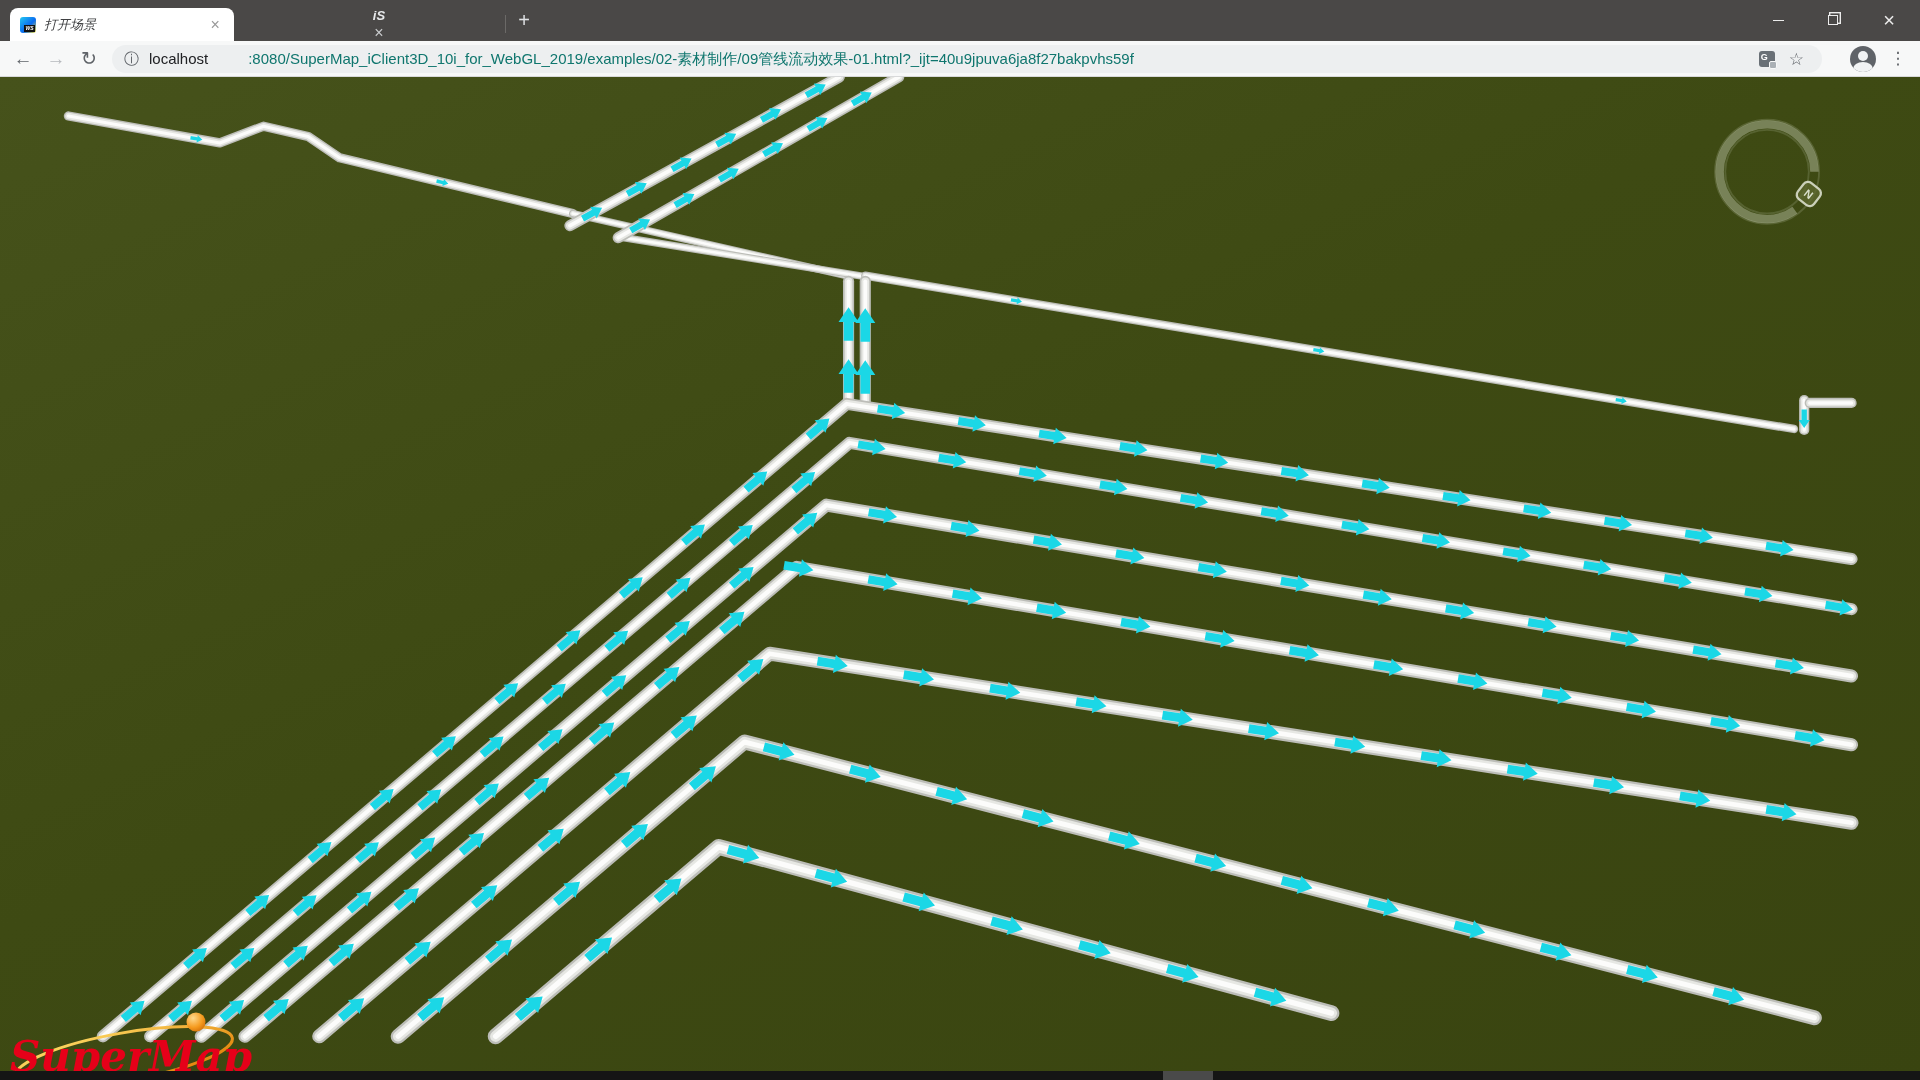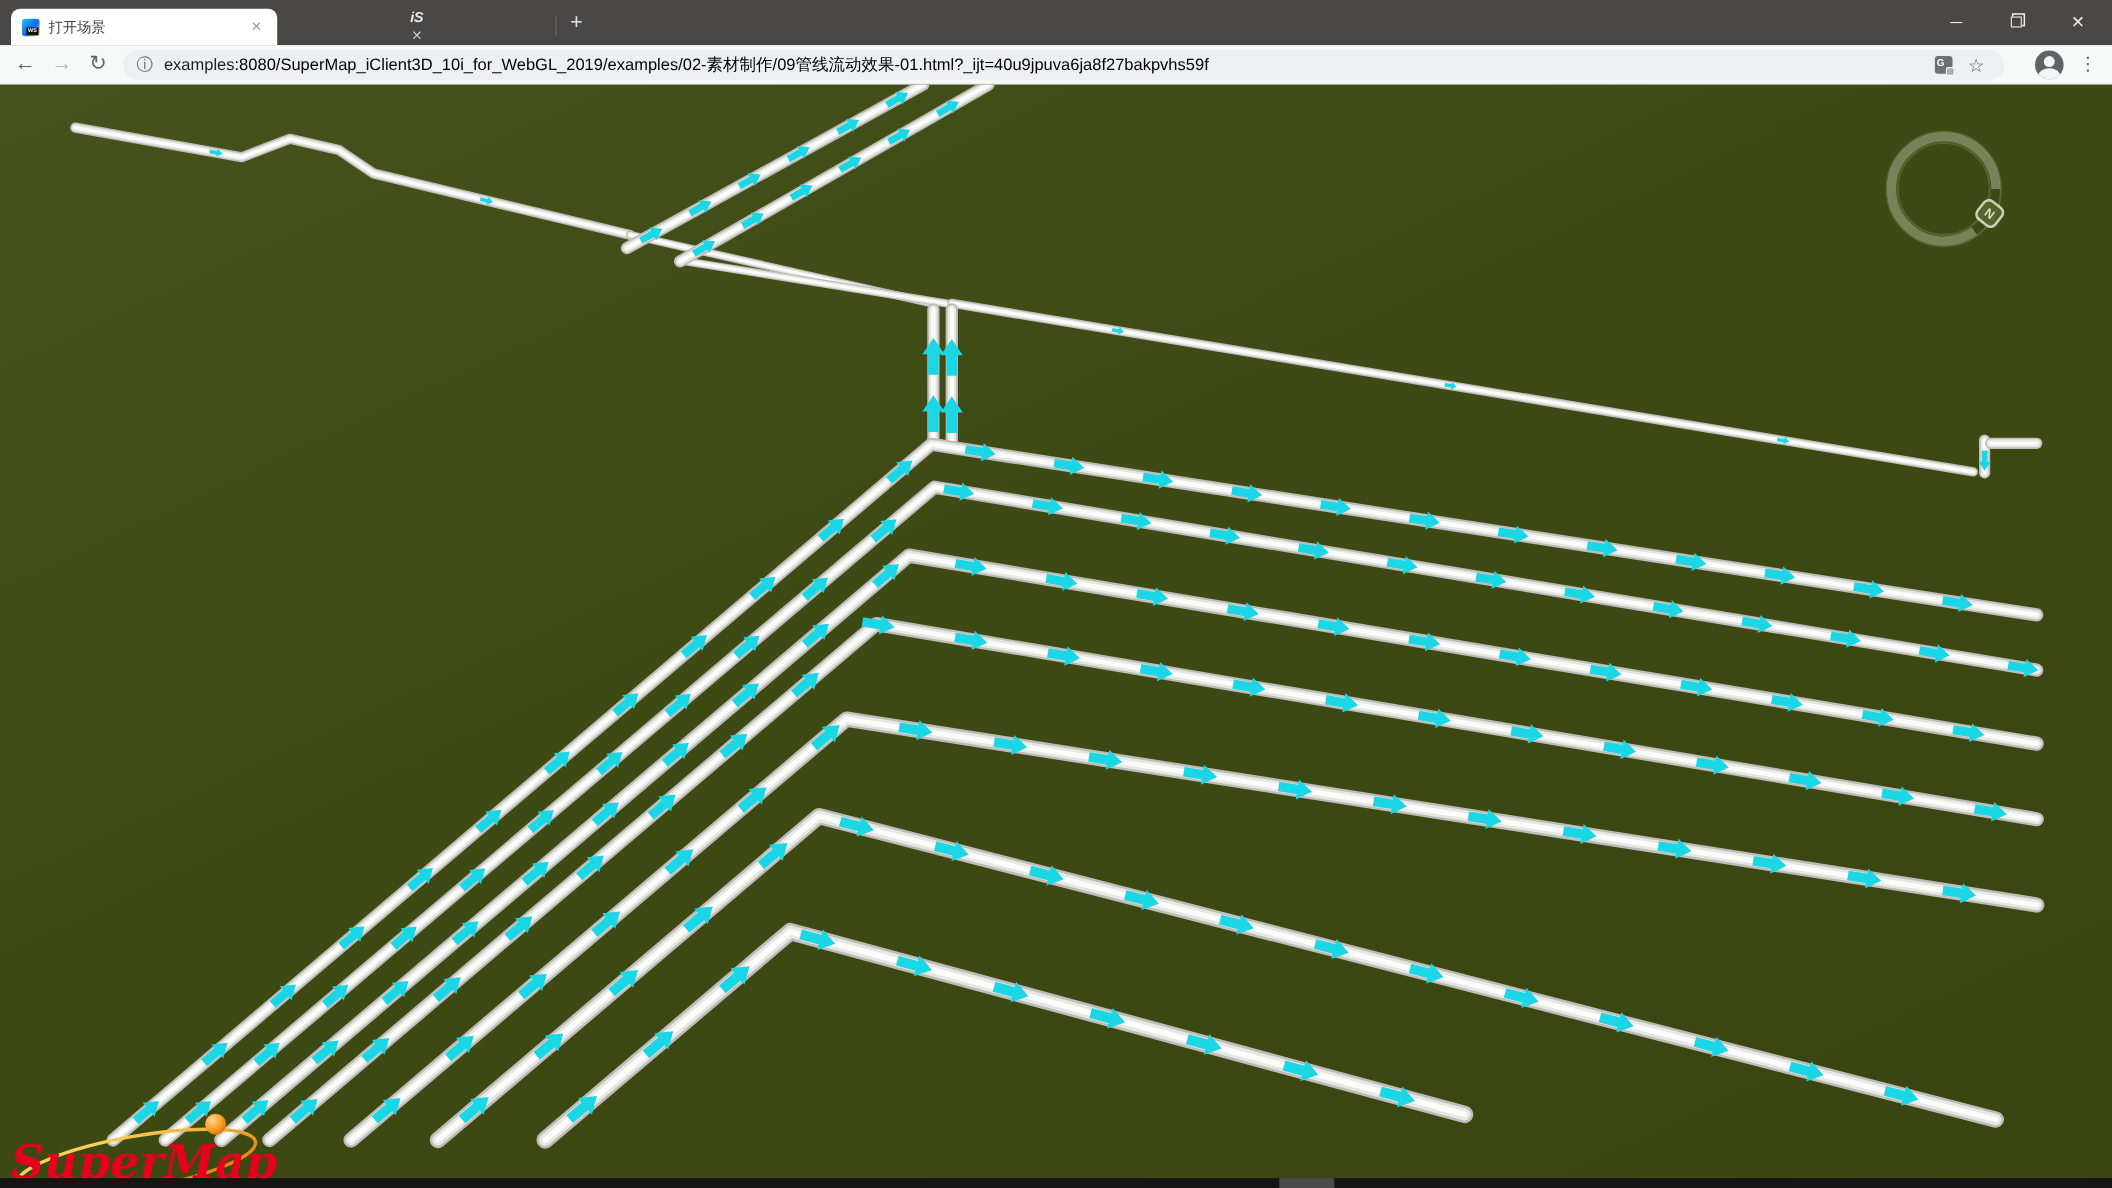--- a/index.html
+++ b/index.html
@@ -26,21 +26,21 @@
   #btn-close { font-size:20px; line-height:40px; }
 
   
   #toolbar { position:absolute; top:41px; left:0; width:100%; height:36px; background:#f7f8f8; border-bottom:1px solid #d8d9da; }
   .navbtn { position:absolute; top:4px; width:28px; height:28px; text-align:center; line-height:28px; font-size:19px; color:#5f6368; cursor:pointer; }
   #btn-forward { color:#b6b9bd; }
   #omnibox { position:absolute; left:112px; top:4px; width:1710px; height:28px; background:#edeff0; border-radius:14px; display:flex; align-items:center; }
   #info-icon { margin-left:12px; font-size:15px; color:#5f6368; }
   #url-text { margin-left:10px; font-size:15px; white-space:nowrap; overflow:hidden; flex:1; }
   #url-host { color:#202124; }
-  #url-rest { color:#000000; }
+  #url-rest { color:#0f766e;margin-left:40px; }
   #translate-icon { width:16px; height:16px; background:#697076; border-radius:3px; position:relative; margin-right:14px; flex:0 0 16px; }
   #translate-icon i { position:absolute; left:2px; top:1px; color:#fff; font-size:9px; font-weight:bold; font-style:normal; }
   #translate-icon b { position:absolute; right:-2px; bottom:-2px; width:8px; height:8px; background:#aab0b5; border-radius:2px; border:1px solid #f7f8f8; }
   #star-icon { font-size:17px; color:#5f6368; margin-right:18px; }
   #avatar { position:absolute; right:44px; top:5px; width:26px; height:26px; border-radius:50%; background:#5f6368; overflow:hidden; cursor:pointer; }
   #avatar i { position:absolute; left:8px; top:5px; width:10px; height:10px; border-radius:50%; background:#f1f3f4; }
   #avatar b { position:absolute; left:3px; top:16px; width:20px; height:14px; border-radius:50%; background:#f1f3f4; }
   #menu-dots { position:absolute; right:8px; top:4px; width:28px; height:28px; color:#5f6368; font-size:17px; line-height:28px; text-align:center; cursor:pointer; }
 
   
@@ -49,21 +49,21 @@
   #logo { position:absolute; left:4px; top:928px; width:250px; height:90px; pointer-events:none; }
   #taskbar-strip { position:absolute; left:0; bottom:0; width:1920px; height:9px; background:#151515; }
   #taskbar-seg { position:absolute; left:1163px; top:0; width:50px; height:9px; background:#4a4a4a; }
 </style>
 </head>
 <body>
 
 <div id="window">
 
   <div id="titlebar">
-    <div class="tab active" style="left:10px; width:242px;">
+    <div class="tab active" style="left:10px; width:224px;font-style:italic;">
       <span class="favicon fav-ws">
           <span>WS</span>
         </span>
       <span class="title">打开场景</span>
       <span class="close">×</span>
     </div>
     <div class="tab inactive" style="left:258px; width:242px;flex-direction:column;">
       <span class="favicon fav-is" style="color:#e8eaec;">iS</span>
       <span class="title">欢迎使用 SuperMap iServer 10i</span>
       <span class="close">×</span>
@@ -75,21 +75,21 @@
     <div class="winctl" id="btn-restore" style="left:1810px;"><span></span></div>
     <div class="winctl" id="btn-close" style="left:1866px;">×</div>
   </div>
 
   <div id="toolbar">
     <div class="navbtn" id="btn-back" style="left:9px;">←</div>
     <div class="navbtn" id="btn-forward" style="left:42px;">→</div>
     <div class="navbtn" id="btn-reload" style="left:75px;">↻</div>
     <div id="omnibox">
       <span id="info-icon">ⓘ</span>
-      <span id="url-text"><span id="url-host">examples</span><span id="url-rest">:8080/SuperMap_iClient3D_10i_for_WebGL_2019/examples/02-素材制作/09管线流动效果-01.html?_ijt=40u9jpuva6ja8f27bakpvhs59f</span></span>
+      <span id="url-text"><span id="url-host">localhost</span><span id="url-rest">:8080/SuperMap_iClient3D_10i_for_WebGL_2019/examples/02-素材制作/09管线流动效果-01.html?_ijt=40u9jpuva6ja8f27bakpvhs59f</span></span>
       <span id="translate-icon">
           <i>G</i>
           <b></b>
         </span>
       <span id="star-icon">☆</span>
     </div>
     <div id="avatar">
         <i></i>
         <b></b>
       </div>

